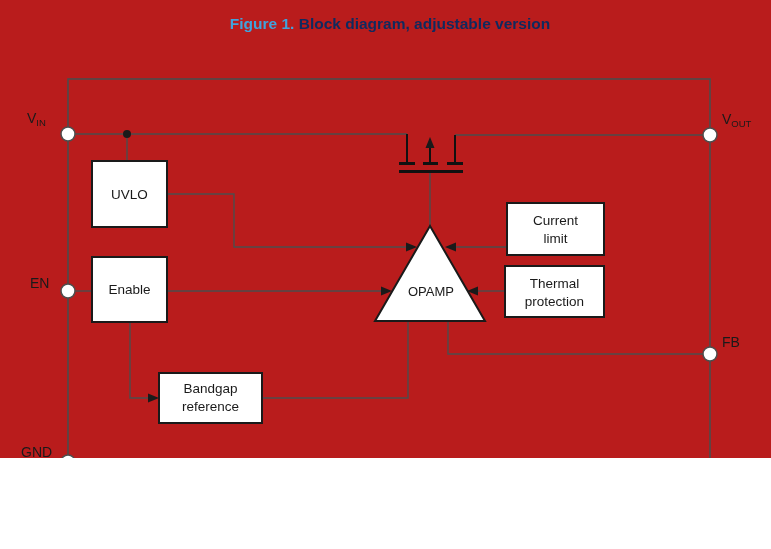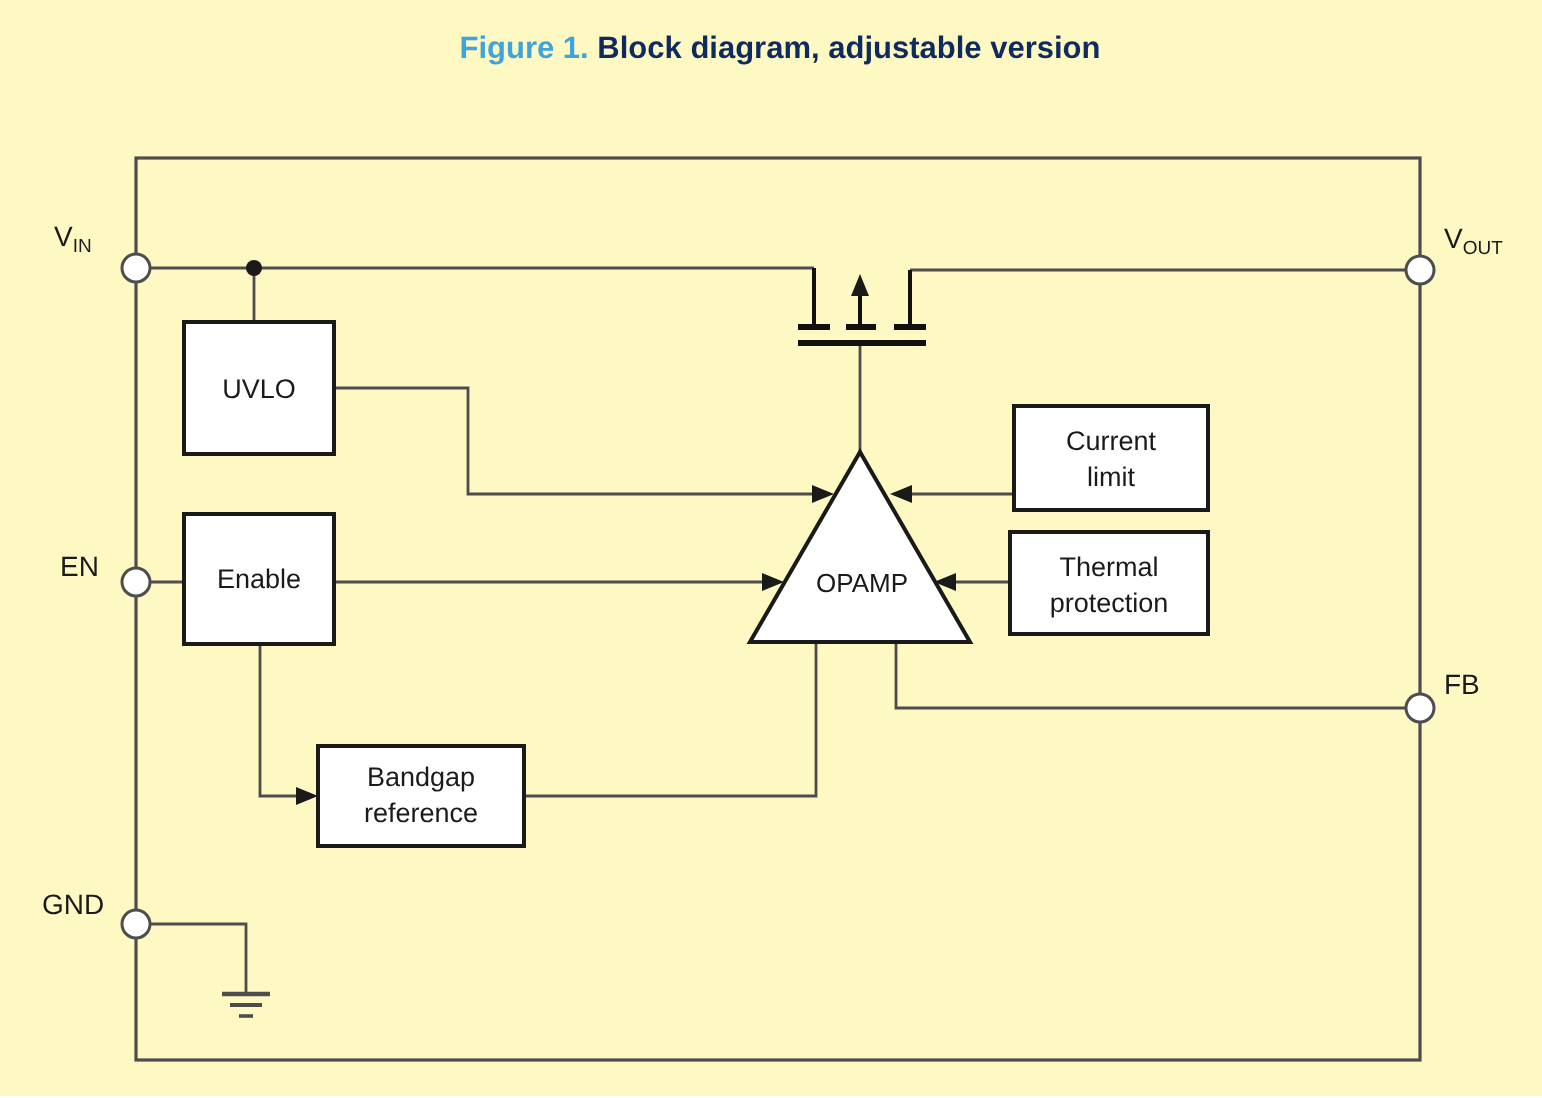--- a/index.html
+++ b/index.html
@@ -3,22 +3,22 @@
 <meta charset="utf-8">
 <style>
   html, body {
     margin: 0;
     padding: 0;
     background: #ffffff;
   }
   #stage {
     position: relative;
     width: 771px;
-    height: 548px;
-    background: #fef9c3;
+    height: 458px;
+    background: #b91c1c;
     font-family: "Liberation Sans", sans-serif;
     overflow: hidden;
   }
   svg text {
     font-family: "Liberation Sans", sans-serif;
     fill: #1a1a1a;
   }
   .title-text {
     font-size: 15.5px;
     font-weight: bold;

